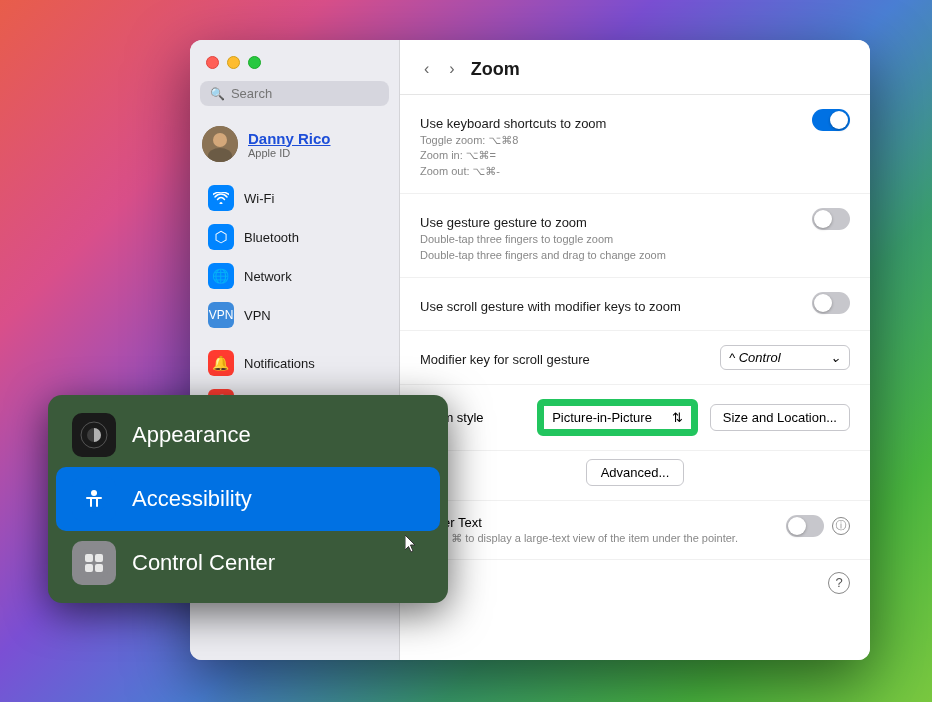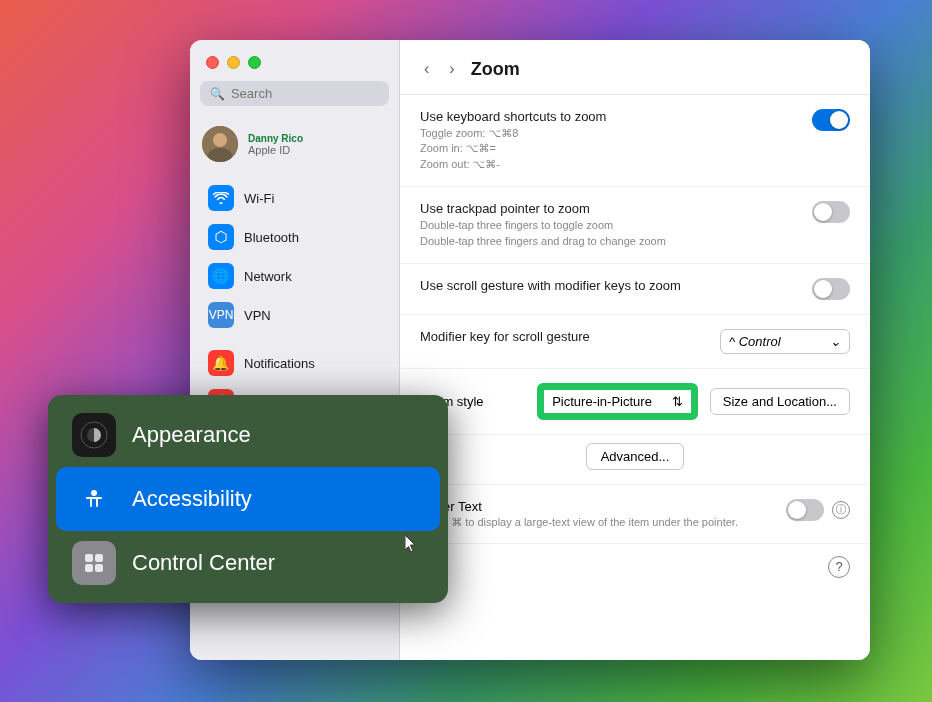--- a/index.html
+++ b/index.html
@@ -81,21 +81,21 @@
       border-radius: 50%;
       background: linear-gradient(135deg, #8B7355, #6B5B45);
       display: flex;
       align-items: center;
       justify-content: center;
       font-size: 16px;
       color: #d4a87a;
       overflow: hidden;
     }
     .user-info { display: flex; flex-direction: column; }
-    .user-name { font-size: 10px; font-weight: 600; color: #15803d; }
+    .user-name { font-size: 15px; font-weight: 600; color: #1d4ed8; text-decoration: underline; }
     .user-subtitle { font-size: 11px; color: #666; }
 
     .sidebar-section { padding: 4px 0; }
     .sidebar-item {
       display: flex;
       align-items: center;
       gap: 10px;
       padding: 6px 12px;
       cursor: pointer;
       border-radius: 8px;
@@ -158,20 +158,21 @@
       align-items: flex-start;
       padding: 14px 20px;
       border-bottom: 1px solid #f0f0f0;
     }
     .setting-label { flex: 1; }
     .setting-main-label {
       font-size: 13px;
       font-weight: 500;
       color: #1a1a1a;
       margin-bottom: 2px;
+      margin-top: 7px;
     }
     .setting-sub-label {
       font-size: 11px;
       color: #888;
       line-height: 1.4;
     }
     .setting-control {
       display: flex;
       align-items: center;
       gap: 8px;
@@ -449,21 +450,21 @@
           Toggle zoom: ⌥⌘8<br>Zoom in: ⌥⌘=<br>Zoom out: ⌥⌘-
         </div>
       </div>
       <div class="setting-control">
         <div class="toggle on"></div>
       </div>
     </div>
 
     <div class="setting-row">
       <div class="setting-label">
-        <div class="setting-main-label">Use trackpad pointer to zoom</div>
+        <div class="setting-main-label">Use gesture gesture to zoom</div>
         <div class="setting-sub-label">
           Double-tap three fingers to toggle zoom<br>Double-tap three fingers and drag to change zoom
         </div>
       </div>
       <div class="setting-control">
         <div class="toggle off"></div>
       </div>
     </div>
 
     <div class="setting-row">

